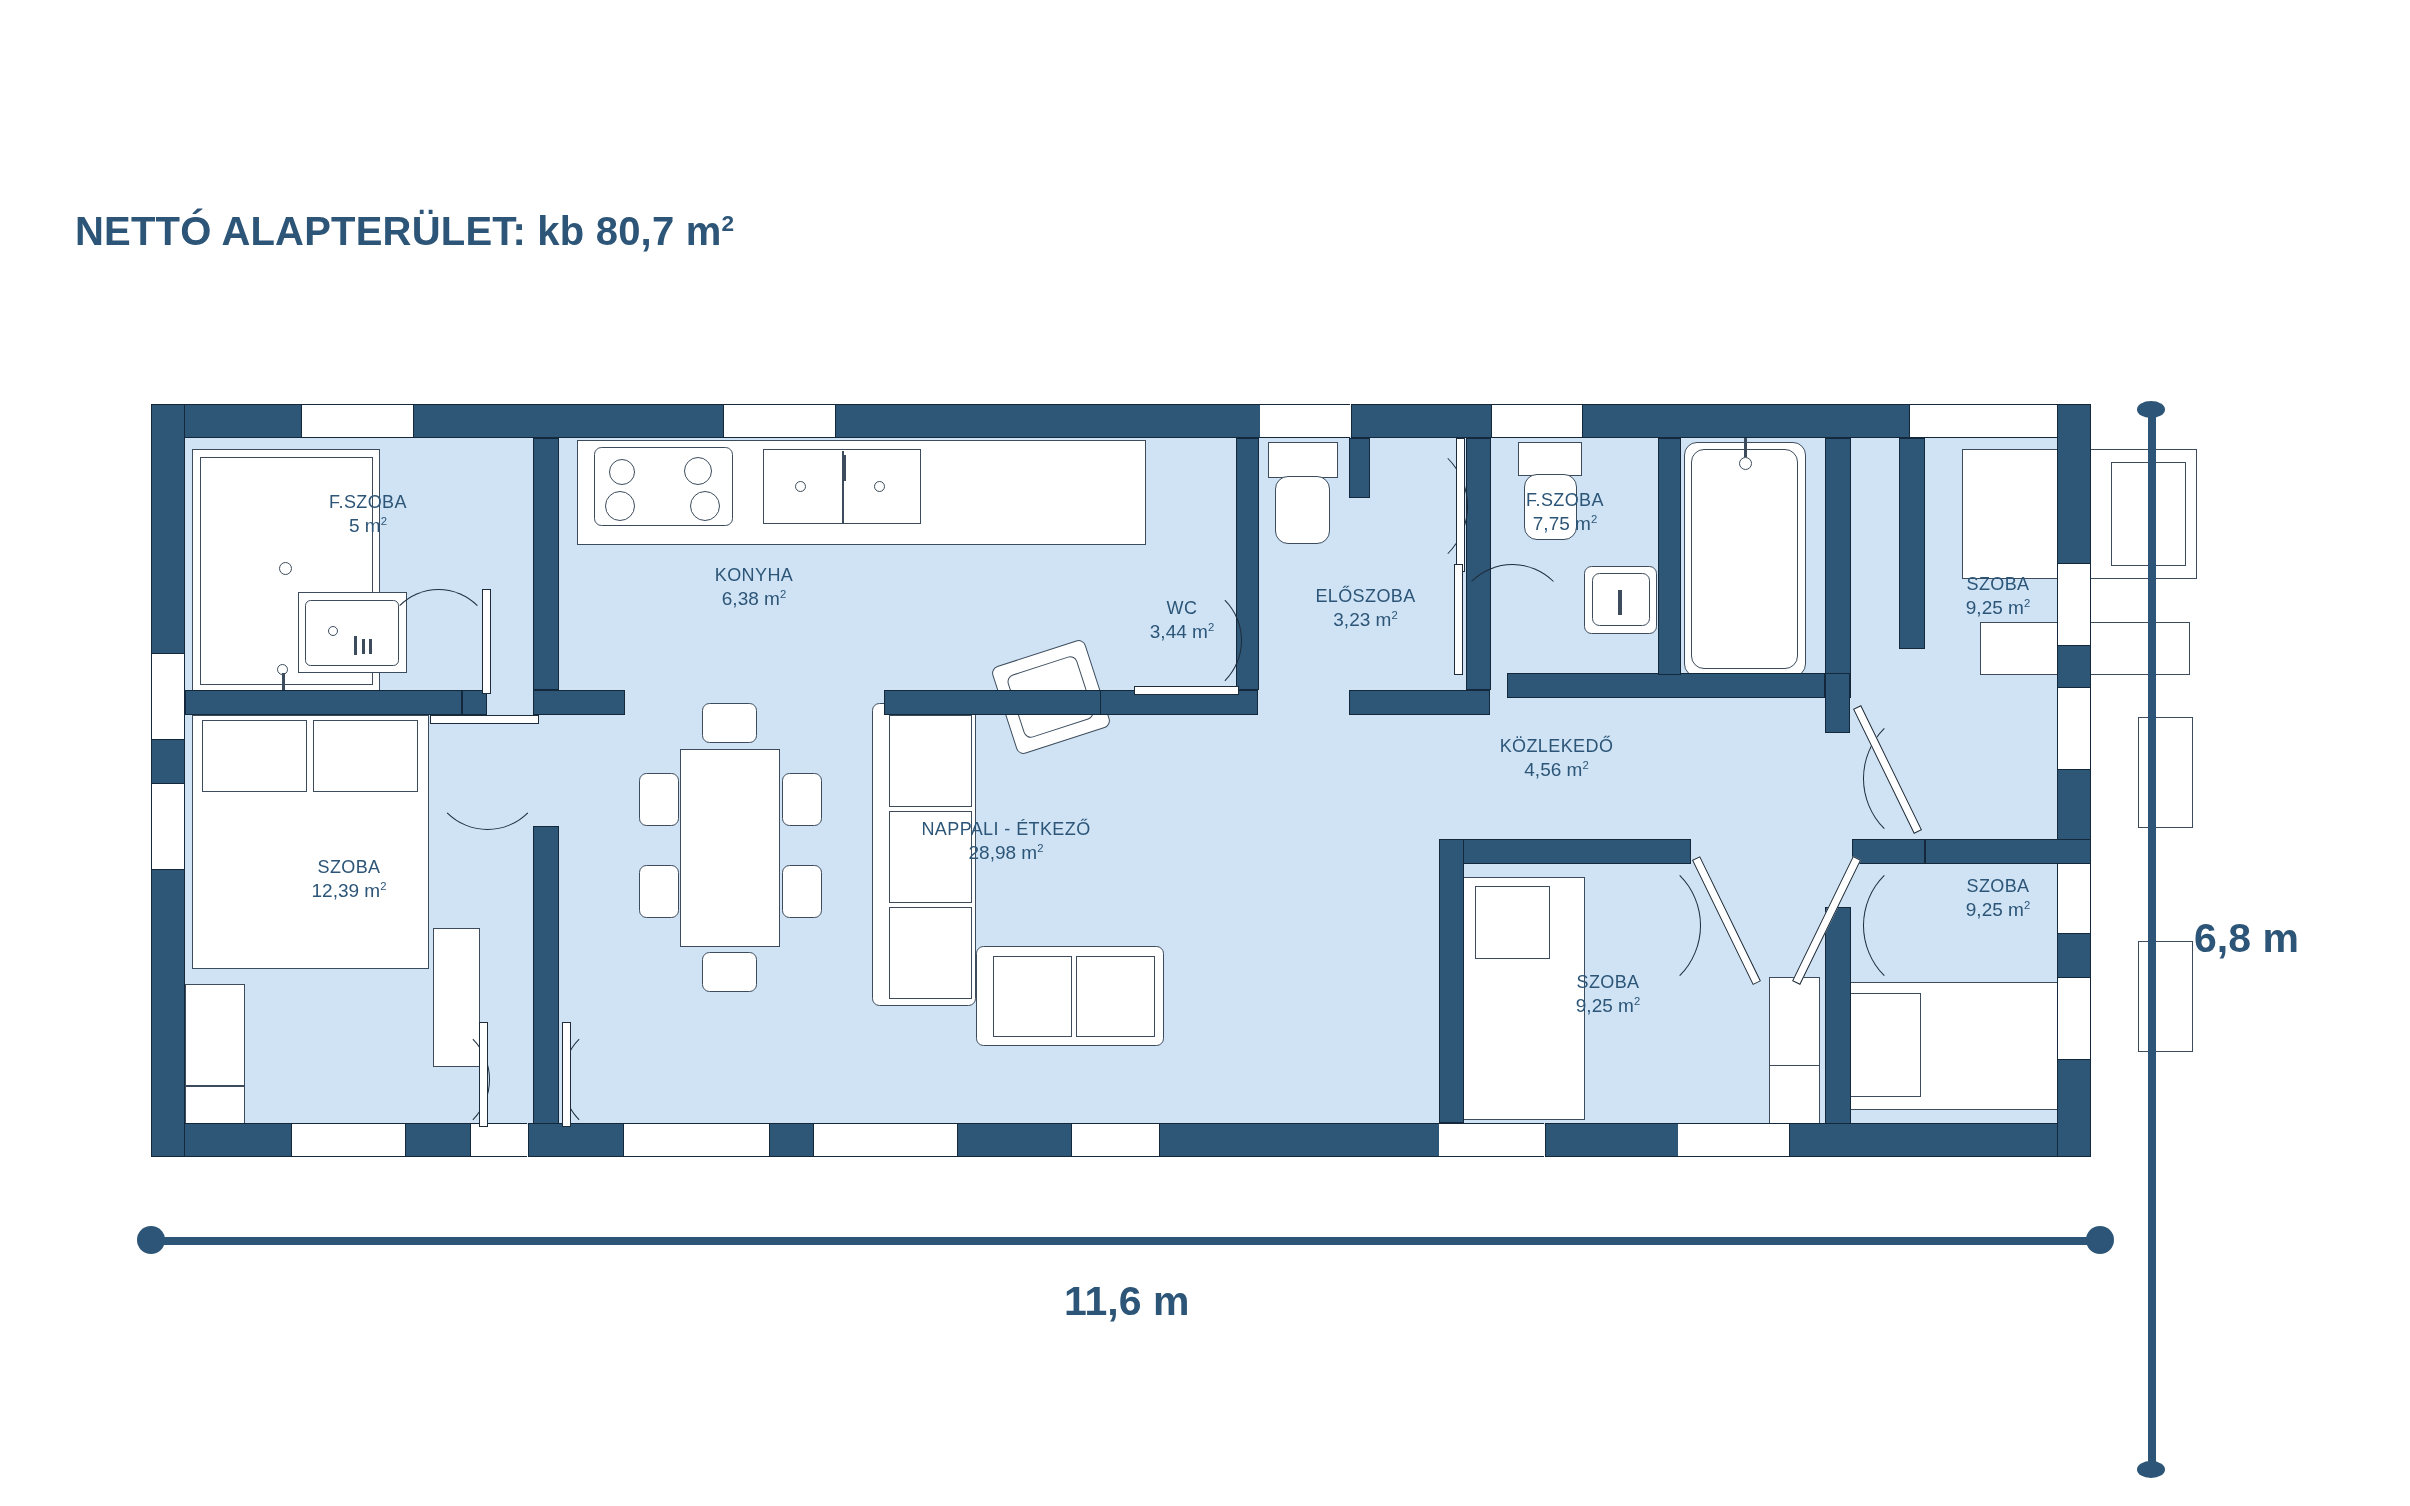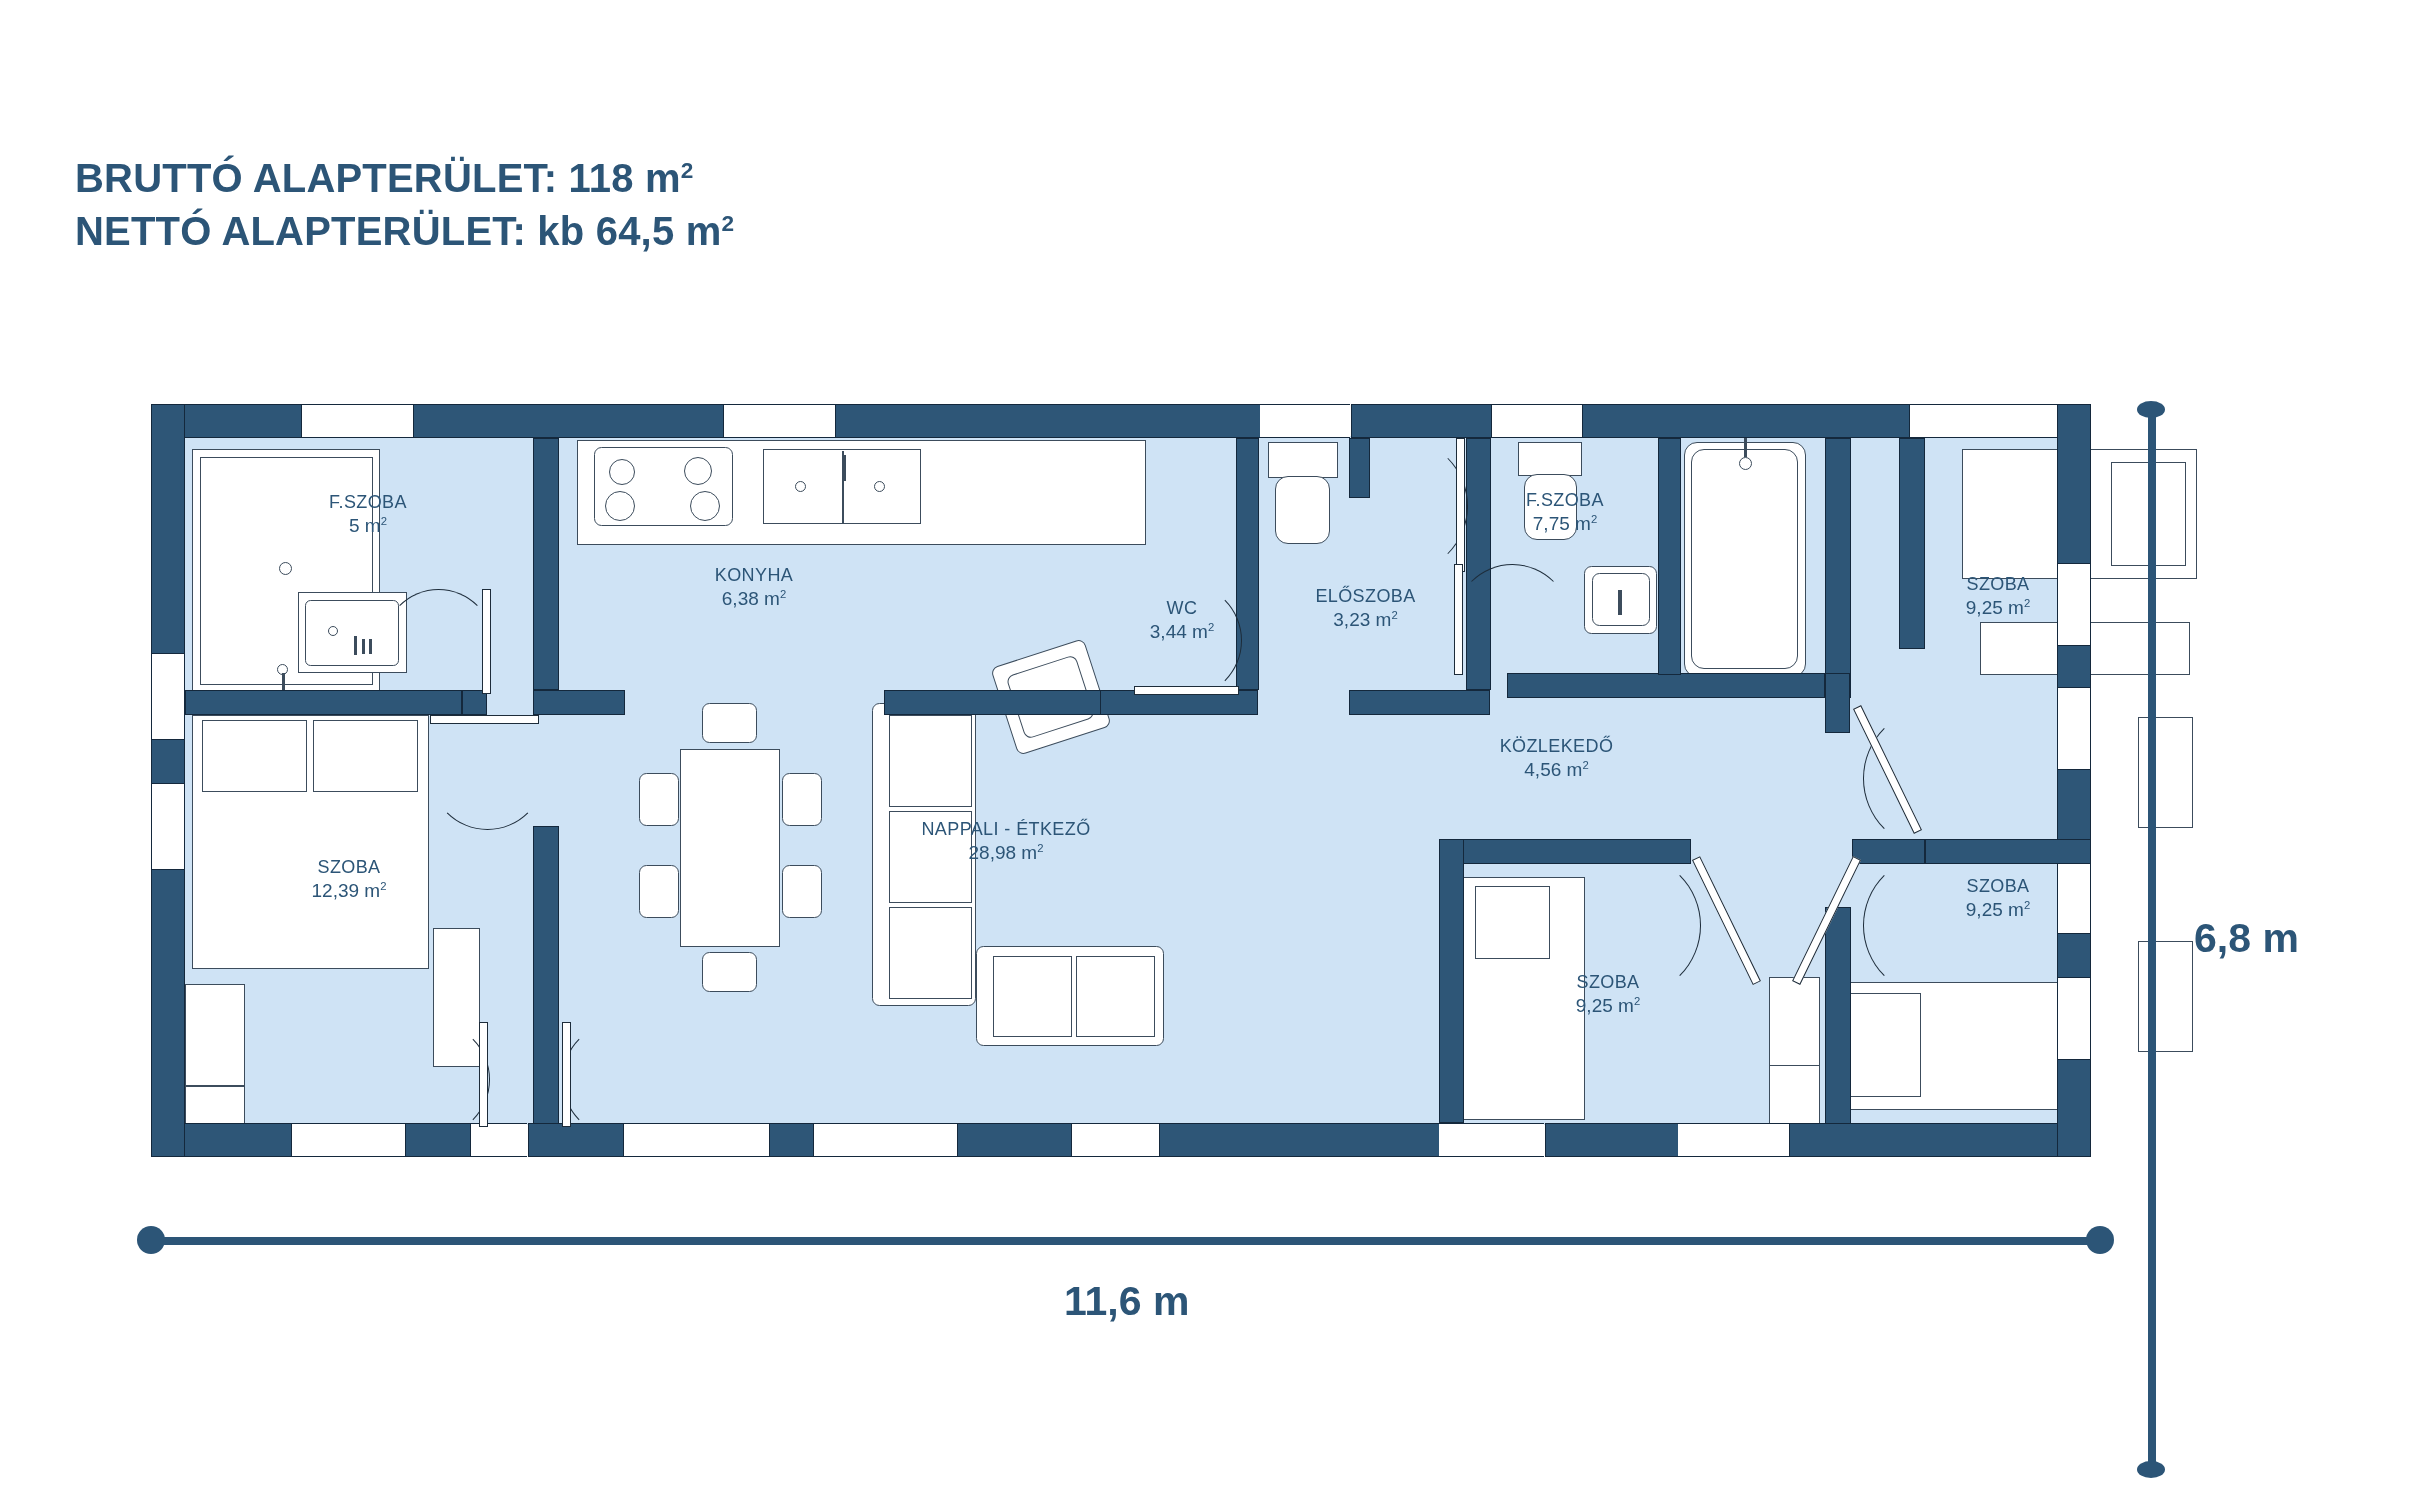--- a/index.html
+++ b/index.html
@@ -55,26 +55,23 @@
   
   .dim-line{position:absolute;background:#2c5577;}
   .dim-dot{position:absolute;background:#2c5577;border-radius:50%;}
   .dim-txt{position:absolute;color:#2c5577;font-size:41px;font-weight:600;white-space:nowrap;}
 </style>
 </head>
 <body>
 
 <div id="header">
 
-  <div class="subline" id="sub1">
-    <span>BRUTTÓ ALAPTERÜLET: 118 m</span><span class="sup">2</span>
-  </div>
 
   <div class="subline" id="sub2">
-    <span>NETTÓ ALAPTERÜLET: kb 64,5 m</span><span class="sup">2</span>
+    <span>NETTÓ ALAPTERÜLET: kb 80,7 m</span><span class="sup">2</span>
   </div>
 
 </div>
 
 <div id="plan-wrap">
   <div id="plan">
 
     <div class="room-fill" style="left:32px;top:32px;width:1876px;height:689px;"></div>
 
     <div class="fz" style="left:41px;top:45px;width:188px;height:243px;"></div>

